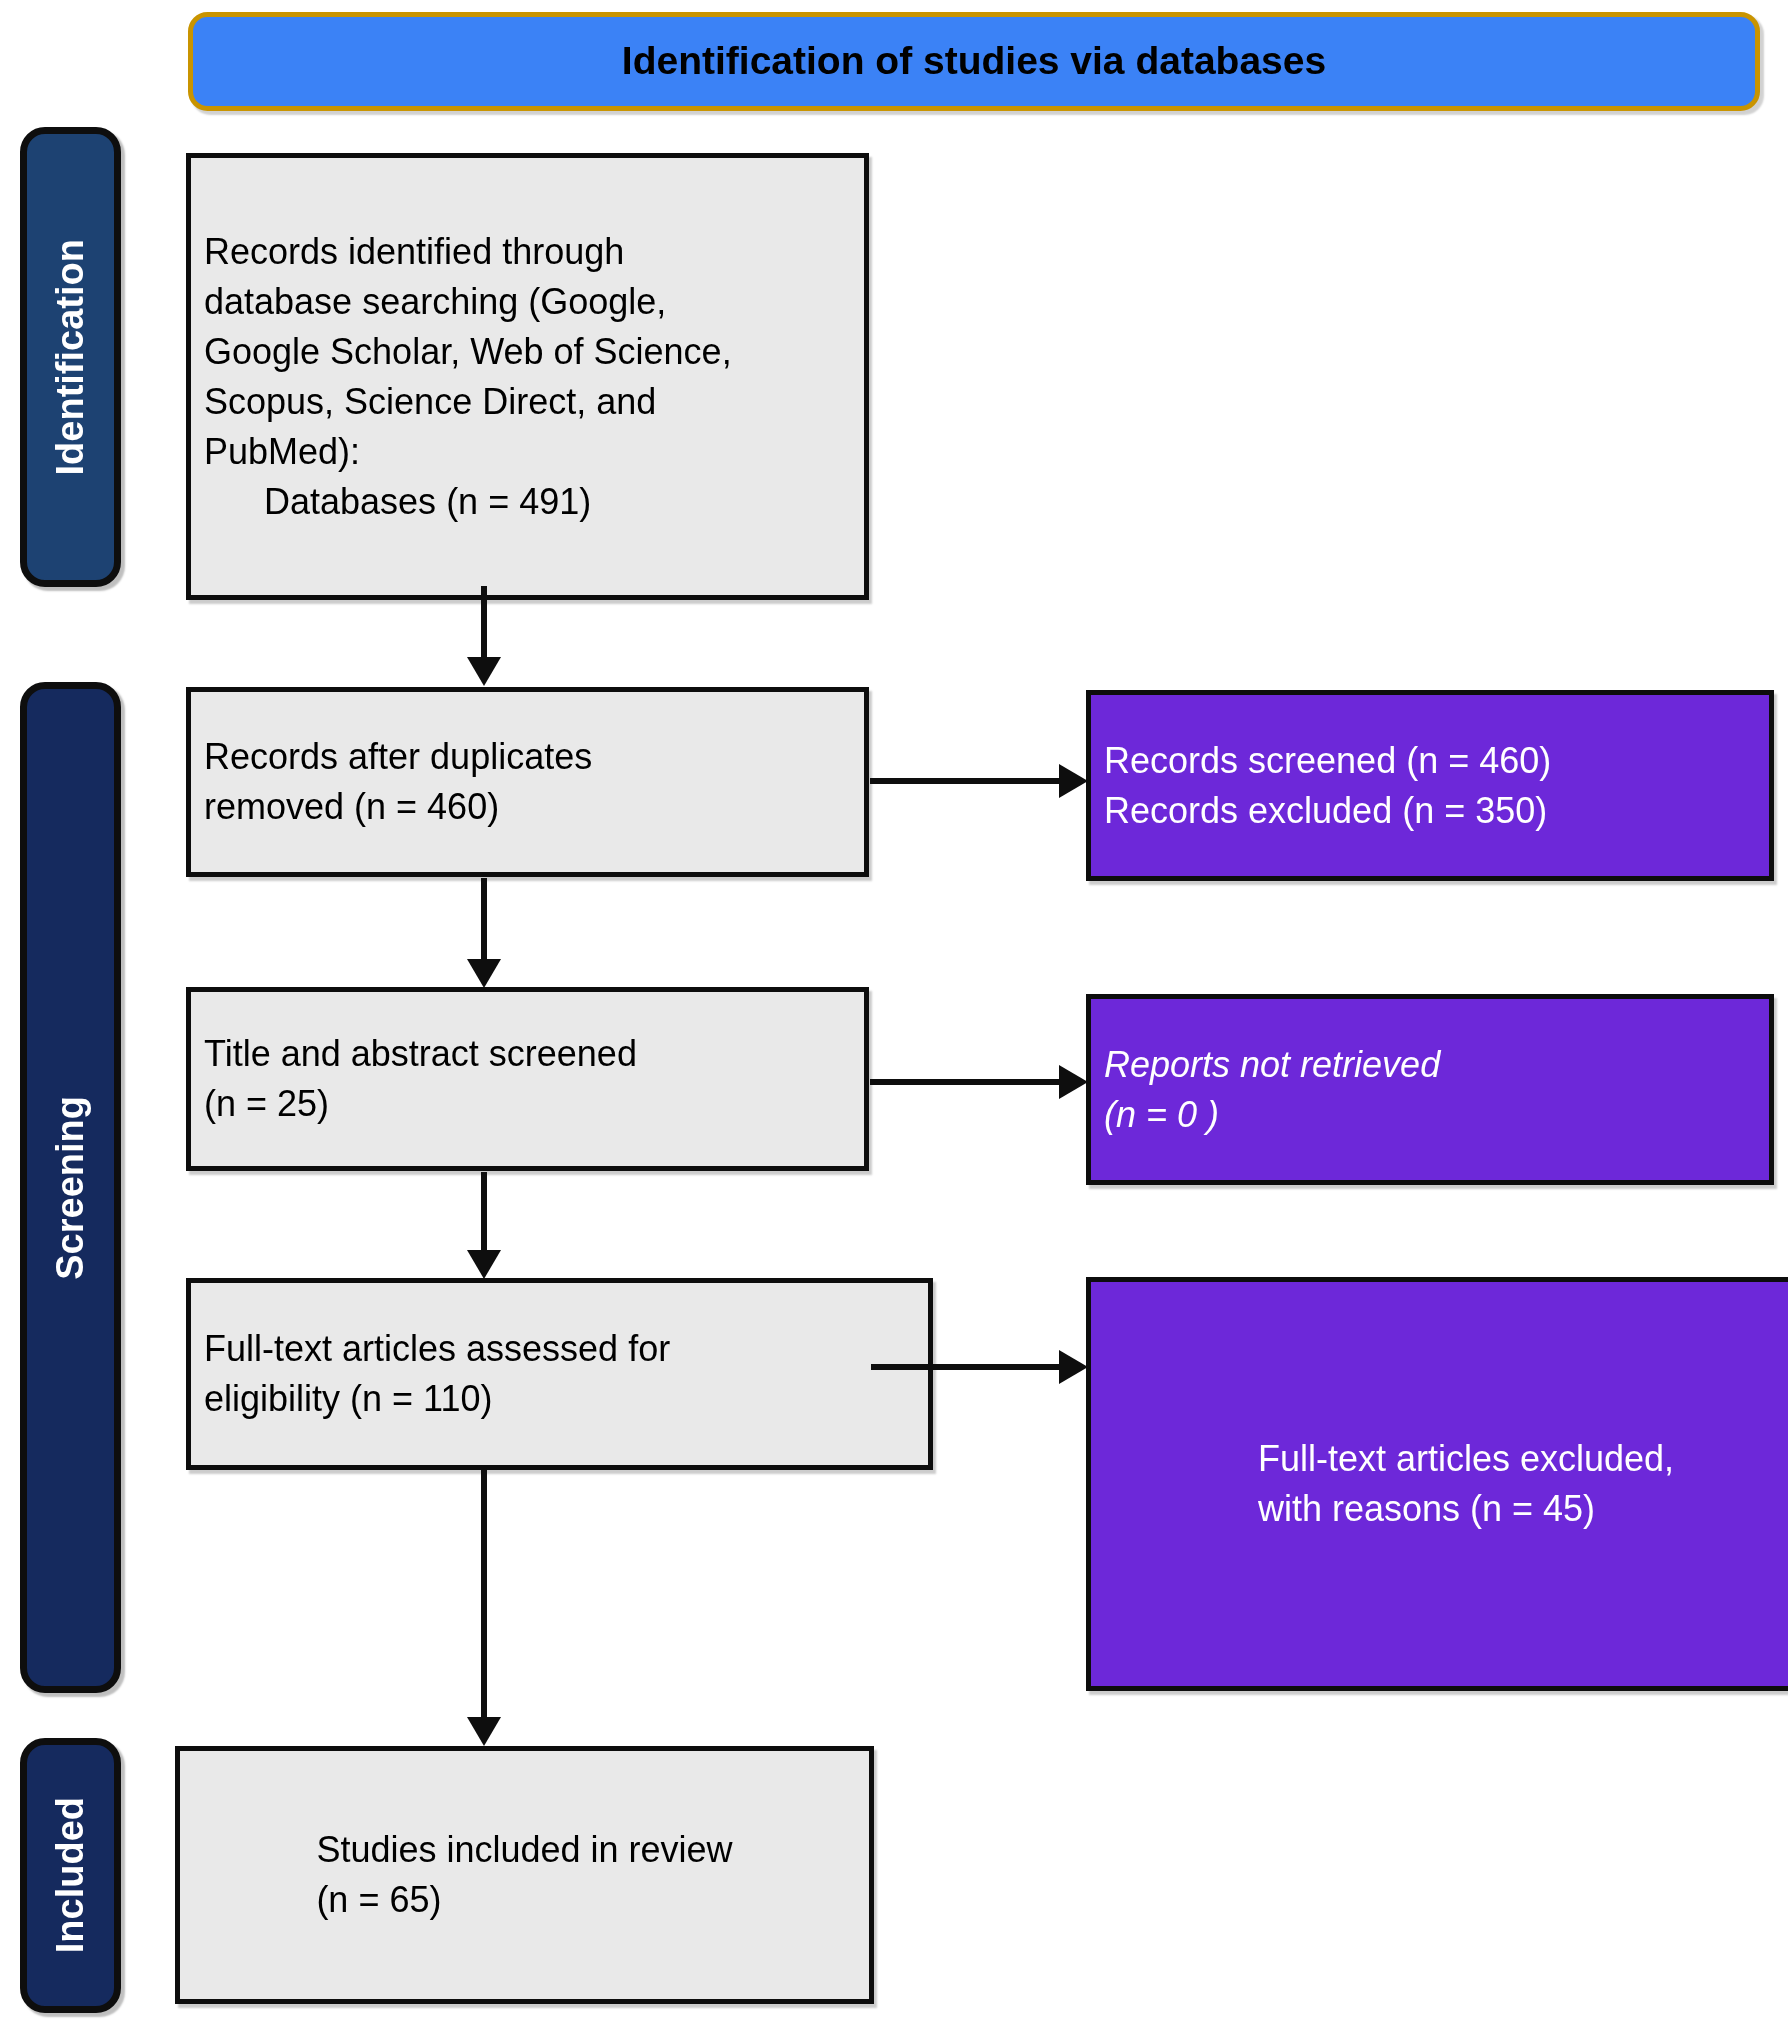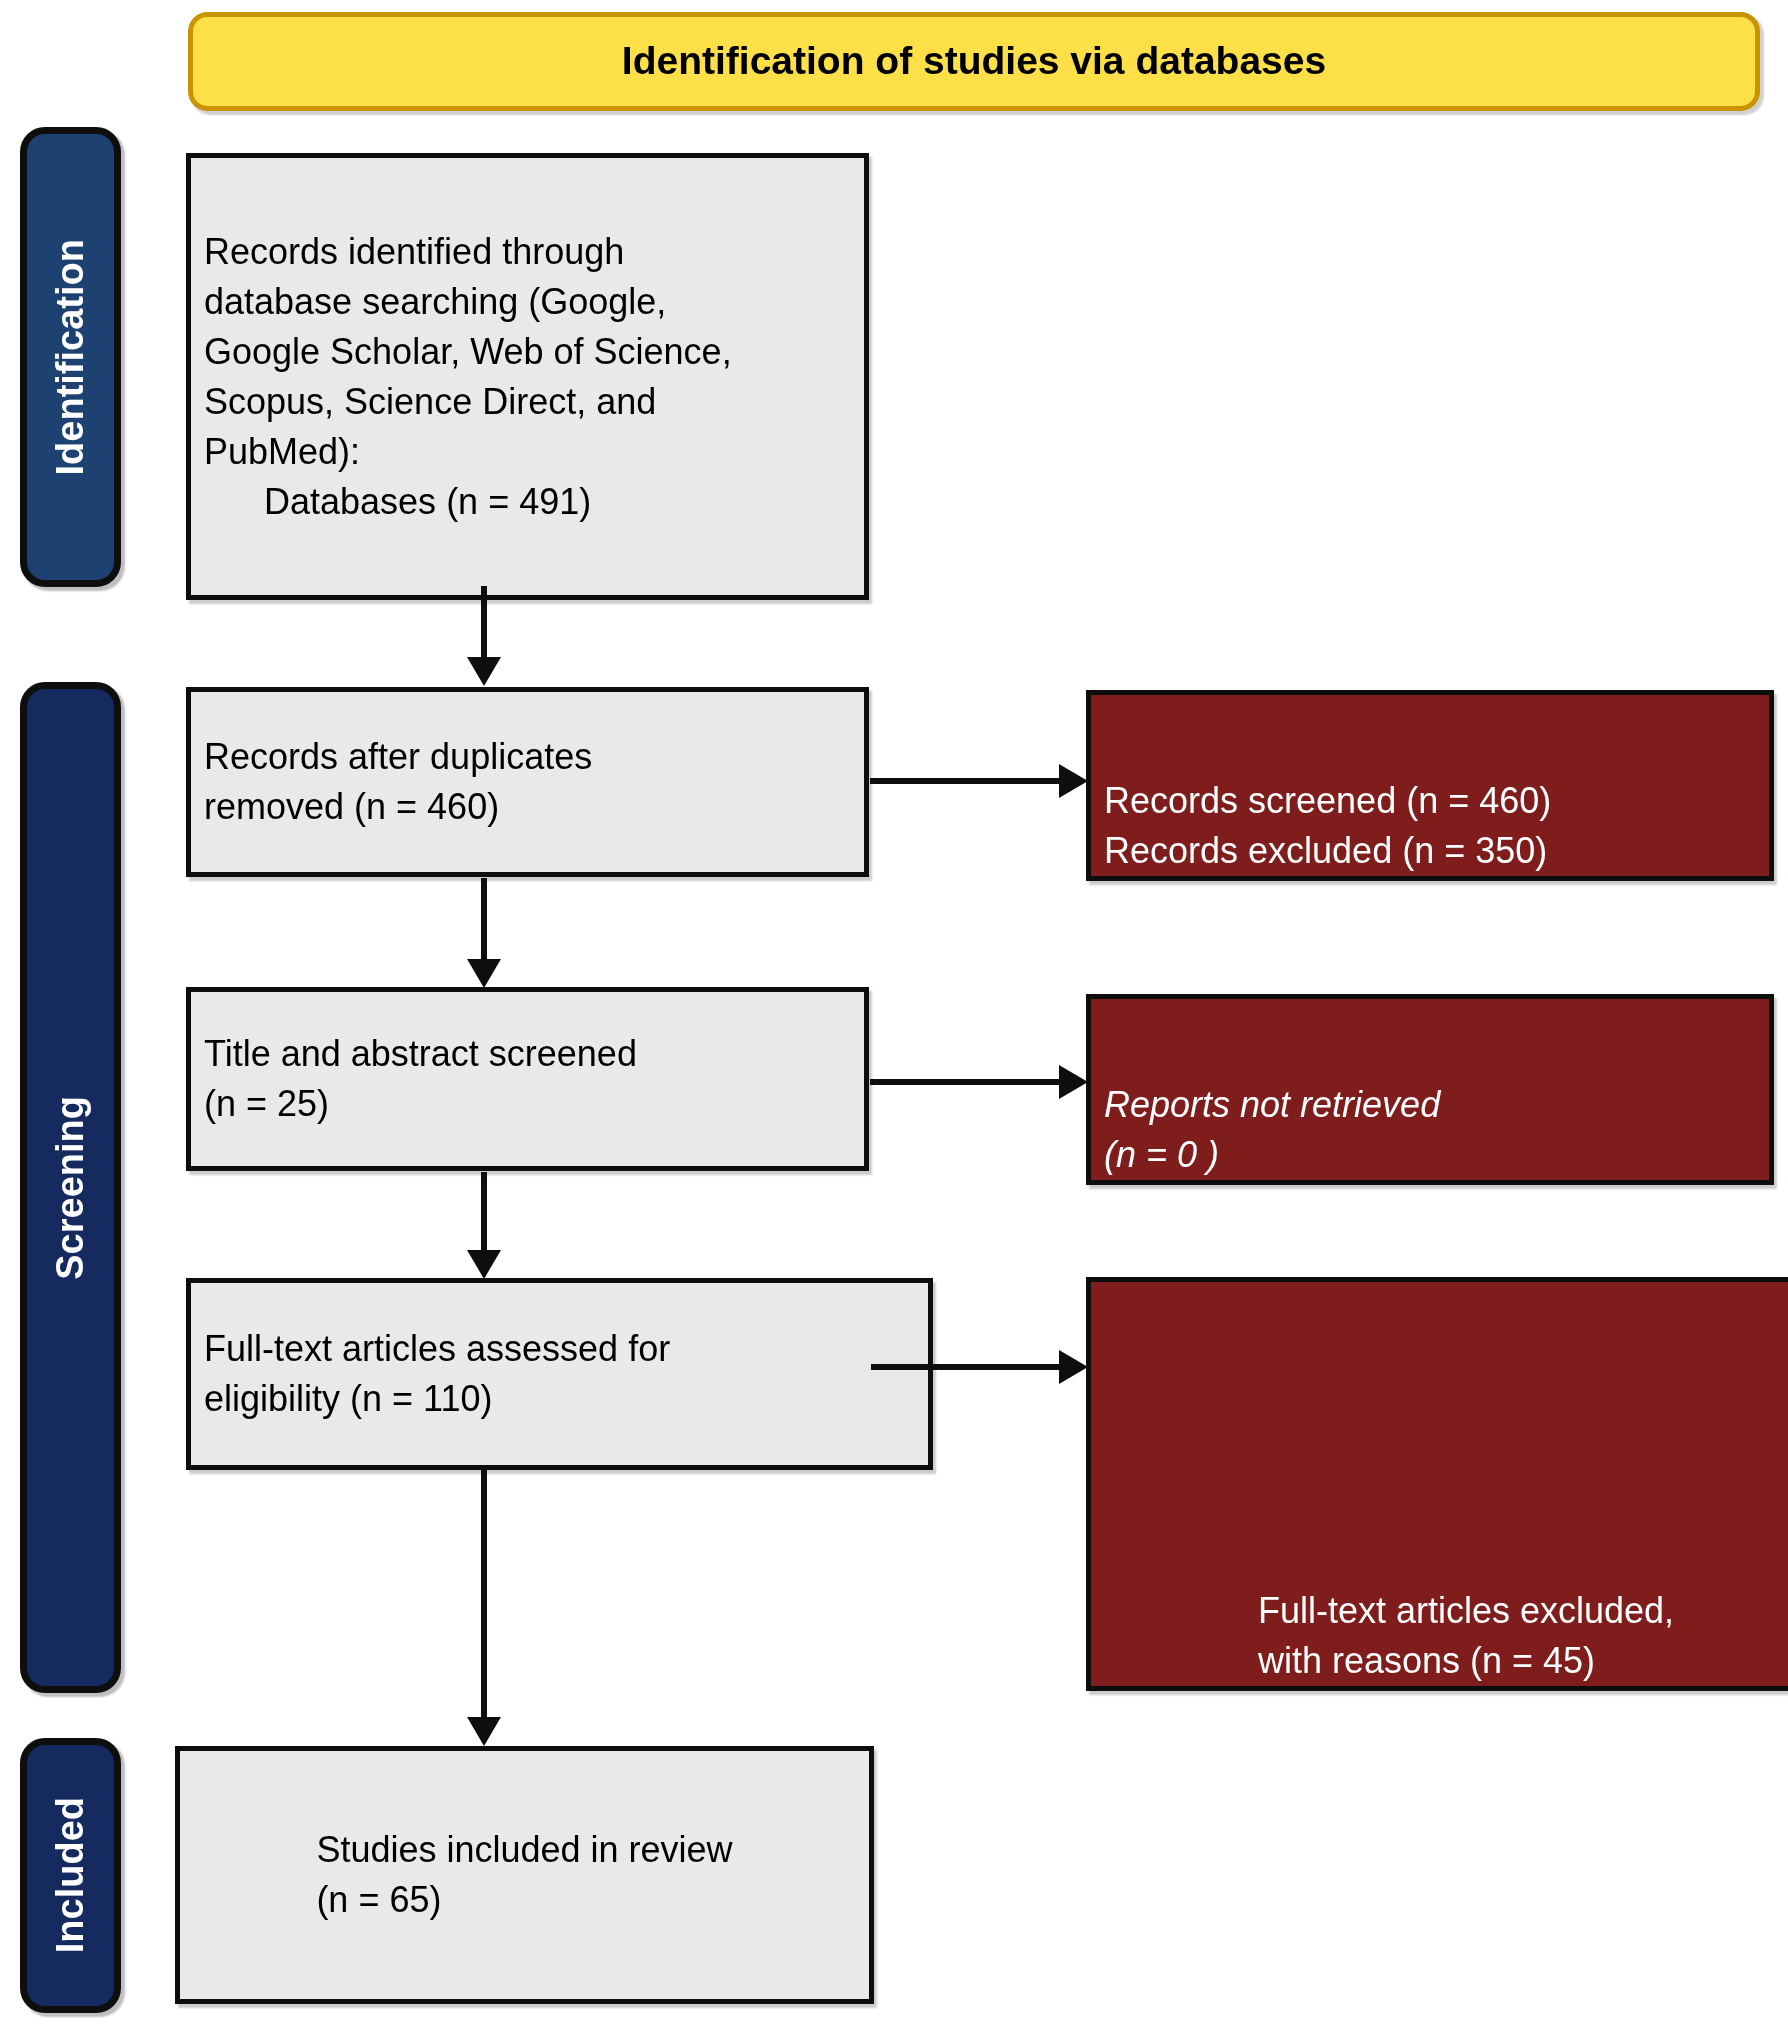--- a/index.html
+++ b/index.html
@@ -2,21 +2,21 @@
 <html style="font-size:10.4px"><head>
 <meta charset="utf-8">
 <style>
   html,body{margin:0;padding:0;background:#ffffff;}
   body{font-family:"Liberation Sans","DejaVu Sans",sans-serif;}
   .canvas{position:relative;width:1789px;height:2035px;background:#ffffff;overflow:hidden;}
 
   
   .banner{
     position:absolute;left:188px;top:11.7px;width:1572px;height:99px;
-    background:#fde047;border:5.8px solid #C99400;border-radius:19.5px;
+    background:#3b82f6;border:5.8px solid #C99400;border-radius:19.5px;
     box-sizing:border-box;display:flex;align-items:center;justify-content:center;
     box-shadow:3.2px 3.9px 1.9px rgba(0,0,0,0.18);
   }
   .banner-title{font-size:39px;font-weight:bold;color:#000;letter-spacing:0;}
 
   
   .stage-bar{
     position:absolute;left:19.5px;width:101px;
     border:7.1px solid #0E0E0E;border-radius:25px;box-sizing:border-box;
     display:flex;align-items:center;justify-content:center;
@@ -41,22 +41,22 @@
     padding:0 13px;
   }
   .pbox.g1{left:186px;top:153px;width:683px;height:447px;}
   .pbox.g2{left:186px;top:687px;width:683px;height:190px;}
   .pbox.g3{left:186px;top:987px;width:683px;height:184px;}
   .pbox.g4{left:186px;top:1278px;width:747px;height:192px;}
   .pbox.g5{left:175px;top:1746px;width:699px;height:258px;justify-content:center;}
 
   
   .rbox{
-    position:absolute;background:#7f1d1d;border:5.8px solid #0D0D0D;
-    box-sizing:border-box;display:flex;align-items:flex-end;
+    position:absolute;background:#6d28d9;border:5.8px solid #0D0D0D;
+    box-sizing:border-box;display:flex;align-items:center;
     box-shadow:3.2px 3.9px 1.9px rgba(0,0,0,0.2);
   }
   .rbox .txt{
     font-size:36px;line-height:50px;color:#fff;white-space:pre-wrap;
     padding:0 13px;
   }
   .rbox.r1{left:1086px;top:690px;width:688px;height:191px;}
   .rbox.r2{left:1086px;top:994px;width:688px;height:191px;font-style:italic;}
   .rbox.r3{left:1086px;top:1277px;width:760px;height:414px;justify-content:center;}
   .rbox.r3 .txt{padding:0;}

